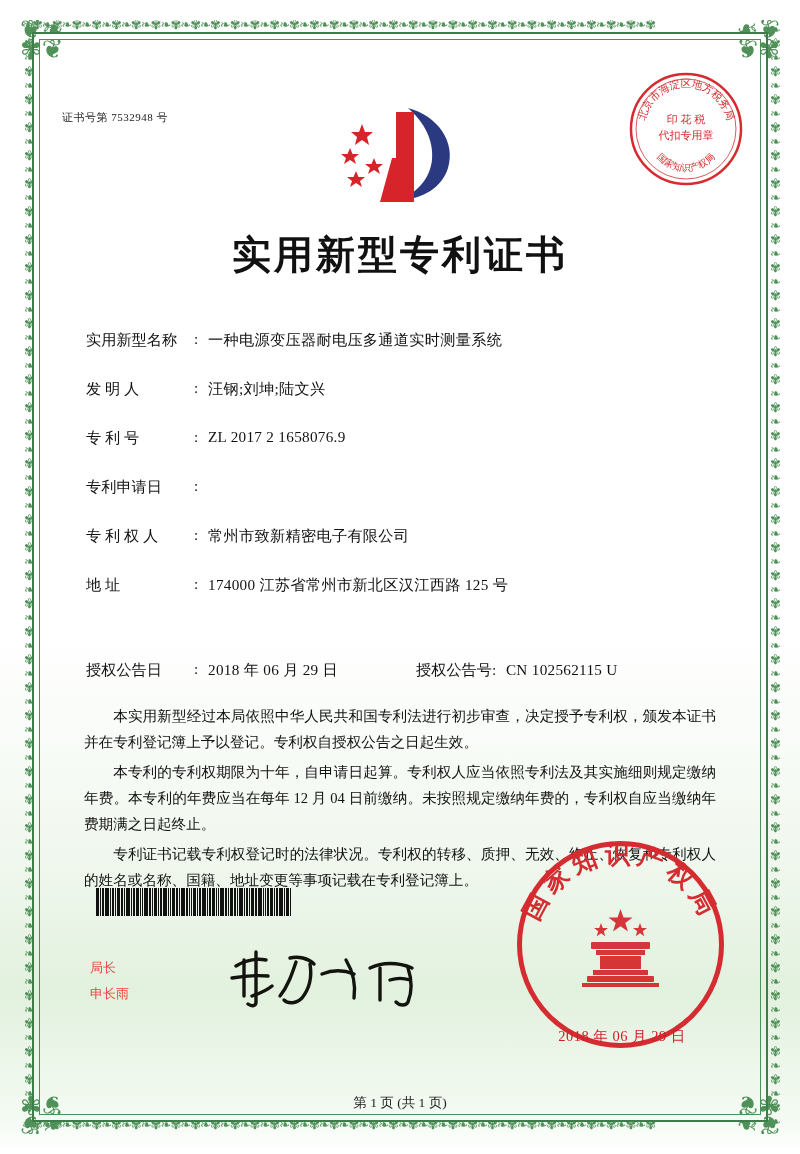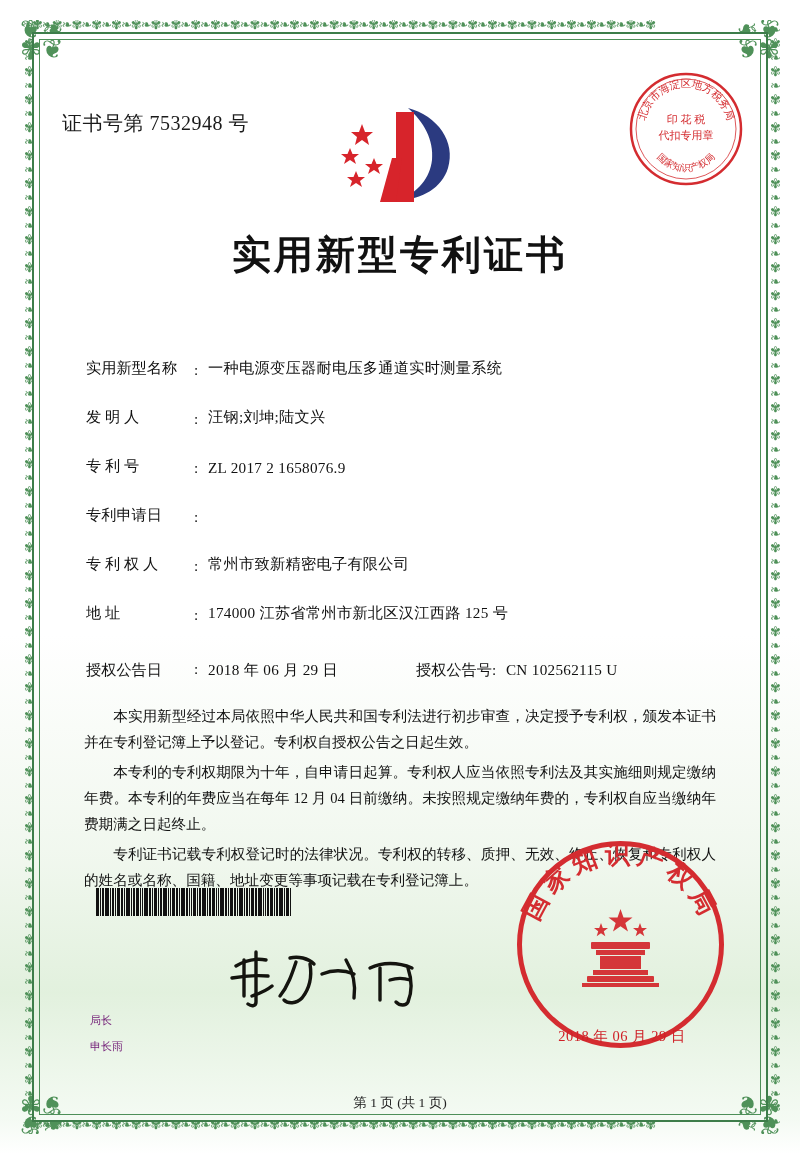--- a/index.html
+++ b/index.html
@@ -80,21 +80,21 @@
   }
   .corner-tl { left: -2px; top: -2px; }
   .corner-tr { right: -2px; top: -2px; transform: scaleX(-1); }
   .corner-bl { left: -2px; bottom: -2px; transform: scaleY(-1); }
   .corner-br { right: -2px; bottom: -2px; transform: scale(-1,-1); }
 
   
   .cert-number {
     position: absolute;
     left: 62px; top: 110px;
-    font-size: 20px;
+    font-size: 11px;
     color: #1a1a1a;
     letter-spacing: 0.5px;
   }
   .logo {
     position: absolute;
     left: 330px; top: 98px;
     width: 130px; height: 115px;
   }
   .red-seal-top {
     position: absolute;
@@ -115,21 +115,21 @@
   }
 
   
   .fields {
     position: absolute;
     left: 86px; top: 330px;
     width: 640px;
   }
   .field-row {
     display: flex;
-    align-items: flex-end;
+    align-items: flex-start;
     height: 49px;
     font-size: 15.2px;
     color: #111;
   }
   .field-label {
     width: 108px;
     flex: 0 0 108px;
     letter-spacing: 0px;
     white-space: nowrap;
   }
@@ -181,23 +181,23 @@
   }
   .barcode i {
     display: block;
     background: #111;
     margin-right: 1px;
   }
 
   
   .sig-block {
     position: absolute;
-    left: 90px; top: 1007px;
-    font-size: 11px;
-    color: #701a75;
+    left: 90px; top: 955px;
+    font-size: 13px;
+    color: #ef4444;
     line-height: 26px;
   }
   .sig-script {
     position: absolute;
     left: 222px; top: 944px;
     width: 220px; height: 70px;
     color: #14140f;
   }
 
   

